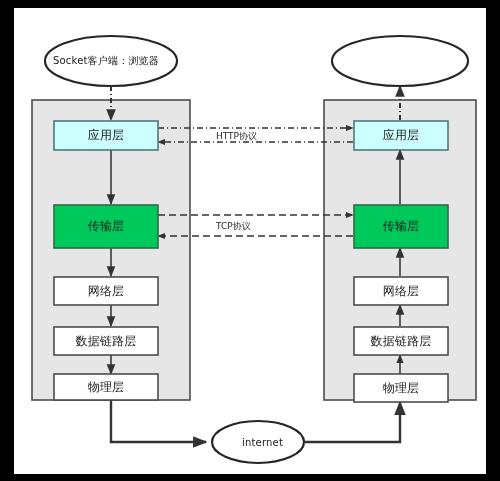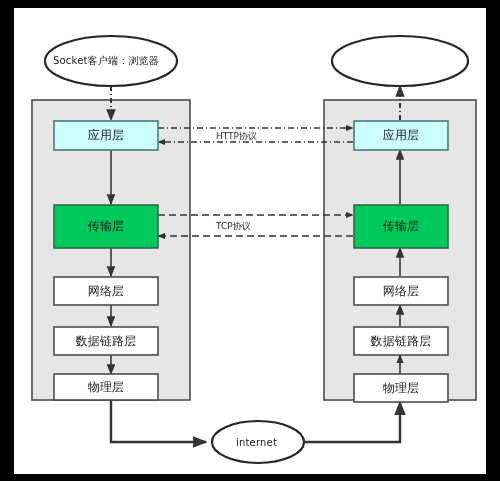--- a/index.html
+++ b/index.html
@@ -111,21 +111,21 @@
     <rect x="340" y="113" width="94" height="29" fill="#CCFFFF" stroke="#4D7A7A" stroke-width="1.6"></rect>
     <rect x="340" y="197" width="94" height="43" fill="#00C95C" stroke="#2F6B47" stroke-width="1.6"></rect>
     <rect x="340" y="269" width="94" height="28" fill="#FFFFFF" stroke="#4D4D4D" stroke-width="1.6"></rect>
     <rect x="340" y="319" width="94" height="28" fill="#FFFFFF" stroke="#4D4D4D" stroke-width="1.6"></rect>
     <rect x="340" y="366" width="94" height="28" fill="#FFFFFF" stroke="#4D4D4D" stroke-width="1.6"></rect>
   </svg>
 
   <div class="node-label ellipse-label" style="left:36px; top:41px; width:112px; height:24px;">Socket客户端：浏览器</div>
 
 
-  <div class="node-label ellipse-label" style="left:192px; top:423px; width:92px; height:22px;padding-left:9px;">internet</div>
+  <div class="node-label ellipse-label" style="left:198px; top:423px; width:92px; height:22px;padding-left:9px;">internet</div>
 
   <div class="node-label" style="left:40px; top:113px; width:104px; height:29px;">应用层</div>
   <div class="node-label" style="left:40px; top:197px; width:104px; height:43px;">传输层</div>
   <div class="node-label" style="left:40px; top:269px; width:104px; height:28px;">网络层</div>
   <div class="node-label" style="left:40px; top:319px; width:104px; height:28px;">数据链路层</div>
   <div class="node-label" style="left:40px; top:366px; width:104px; height:26px;">物理层</div>
 
   <div class="node-label" style="left:340px; top:113px; width:94px; height:29px;">应用层</div>
   <div class="node-label" style="left:340px; top:197px; width:94px; height:43px;">传输层</div>
   <div class="node-label" style="left:340px; top:269px; width:94px; height:28px;">网络层</div>

